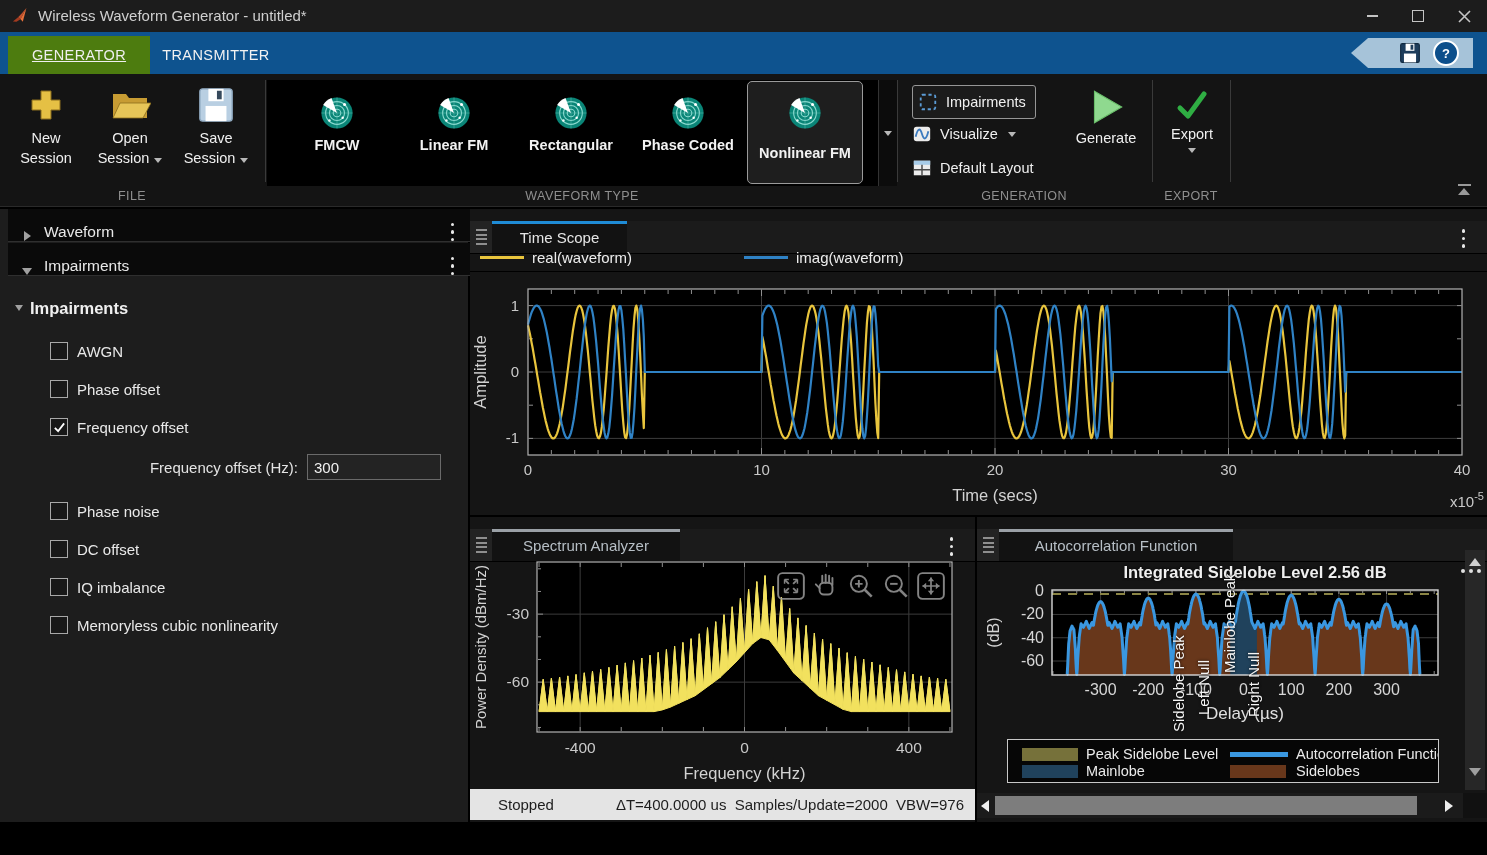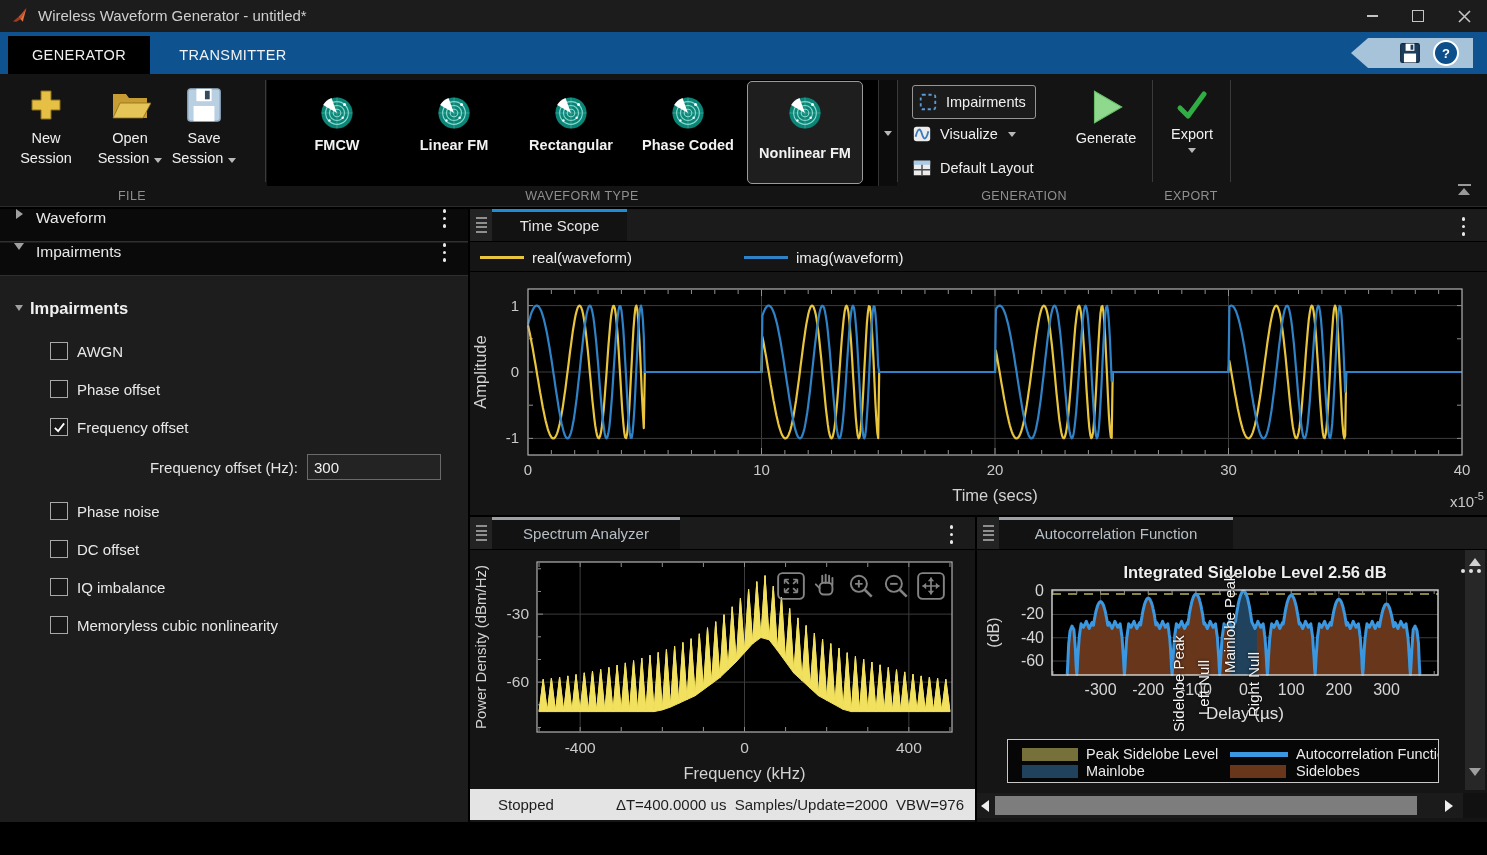--- a/index.html
+++ b/index.html
@@ -11,21 +11,21 @@
   .logo{position:absolute;left:12px;top:7px;width:18px;height:18px;}
   .winctl{position:absolute;top:0;width:46px;height:32px;display:flex;align-items:center;justify-content:center;}
   .wc-min{right:92px;} .wc-max{right:46px;} .wc-close{right:0;}
   .wc-min i{width:11px;height:2px;background:#c4c4c4;display:block;}
   .wc-max i{width:10px;height:10px;border:1.6px solid #c4c4c4;display:block;}
   .wc-close svg{display:block;}
   
   .ribbon{position:absolute;left:0;top:32px;width:1487px;height:42px;background:#0e538f;}
   .rtab{position:absolute;top:4px;height:38px;display:flex;align-items:center;justify-content:center;
         font-size:14.5px;letter-spacing:.4px;color:#f2f2f2;cursor:default;}
-  .rtab.active{background:#000000;color:#efefef;}
+  .rtab.active{background:#4d7c0f;color:#efefef;text-decoration:underline;}
   .quick{position:absolute;right:14px;top:6px;width:122px;height:30px;background:#a6c3d9;
          clip-path:polygon(14% 0,100% 0,100% 100%,14% 100%,0 50%);display:flex;align-items:center;justify-content:flex-end;gap:12px;padding-right:14px;box-sizing:border-box;}
   .helpbtn{width:22px;height:22px;border-radius:50%;background:#0d4f8b;border:2px solid #fff;color:#fff;
            font-size:13px;font-weight:bold;display:flex;align-items:center;justify-content:center;}
   
   .toolstrip{position:absolute;left:0;top:74px;width:1487px;height:133px;background:#141414;border-bottom:1px solid #2a2a2a;box-sizing:border-box;}
   .sep{position:absolute;top:6px;height:102px;width:1px;background:#3a3a3a;}
   .seclabel{position:absolute;top:115px;font-size:12.5px;color:#8f8f8f;letter-spacing:.4px;transform:translateX(-50%);}
   .bigbtn{position:absolute;top:8px;width:80px;height:100px;display:flex;flex-direction:column;align-items:center;}
   .bigbtn .ic{height:46px;display:flex;align-items:center;}
@@ -39,37 +39,37 @@
   .gal-drop{position:absolute;left:878px;top:6px;width:18px;height:106px;border-left:1px solid #333;display:flex;align-items:center;justify-content:center;background:#0c0c0c;}
   .genrow{position:absolute;left:912px;height:28px;display:inline-flex;align-items:center;gap:8px;font-size:14.5px;color:#f0f0f0;}
   .genrow.boxed{border:1px solid #969696;border-radius:3px;background:#1b1b1b;padding:2px 9px 2px 5px;}
   .genbtn{position:absolute;width:84px;display:flex;flex-direction:column;align-items:center;}
   .genbtn .blabel{font-size:14.5px;color:#f0f0f0;margin-top:2px;}
   .collapsebtn{position:absolute;right:14px;top:110px;width:18px;height:14px;}
   .collapsebtn .bar{width:13px;height:2px;background:#9a9a9a;margin:0 auto;}
   .collapsebtn .tri{width:0;height:0;border-left:6px solid transparent;border-right:6px solid transparent;border-bottom:7px solid #9a9a9a;margin:2px auto 0;}
   
   .leftpanel{position:absolute;left:0;top:209px;width:468px;height:613px;background:#1d1d1d;}
-  .lp-header{position:absolute;left:0;width:468px;height:33px;background:#0a0a0a;border-bottom:1px solid #2f2f2f;box-sizing:border-box;display:flex;align-items:flex-start;}
+  .lp-header{position:absolute;left:8px;width:468px;height:33px;background:#0a0a0a;border-bottom:1px solid #2f2f2f;box-sizing:border-box;display:flex;align-items:flex-end;}
   .lp-header .htitle{font-size:15.5px;color:#e8e8e8;margin-left:36px;}
   .tri-right{position:absolute;left:16px;width:0;height:0;border-top:5px solid transparent;border-bottom:5px solid transparent;border-left:7px solid #a0a0a0;}
   .tri-down{position:absolute;left:14px;width:0;height:0;border-left:5px solid transparent;border-right:5px solid transparent;border-top:7px solid #a0a0a0;}
   .kebab{position:absolute;right:22px;display:flex;flex-direction:column;gap:4px;}
   .kebab i{width:3.5px;height:3.5px;background:#e8e8e8;border-radius:50%;}
   .sectitle{position:absolute;left:30px;top:90px;font-size:16.5px;font-weight:bold;color:#f0f0f0;}
   .sectri{position:absolute;left:15px;top:96px;width:0;height:0;border-left:4.5px solid transparent;border-right:4.5px solid transparent;border-top:6px solid #a0a0a0;}
   .chk-row{position:absolute;left:50px;height:18px;display:flex;align-items:center;gap:9px;}
   .chk{width:16px;height:16px;border:1.5px solid #a8a8a8;background:#181818;display:flex;align-items:center;justify-content:center;}
   .chk-label{font-size:15px;color:#e9e9e9;white-space:nowrap;}
   .freq-label{position:absolute;left:60px;top:250px;width:238px;text-align:right;font-size:15px;color:#e4e4e4;}
   .freq-input{position:absolute;left:307px;top:245px;width:120px;height:22px;background:#232323;border:1px solid #6a6a6a;
               color:#f0f0f0;font-size:15px;padding:1px 6px;font-family:inherit;}
   
   .panel{position:absolute;background:#151515;}
-  .ptab-row{position:absolute;left:0;top:0;width:100%;height:33px;background:#1b1b1b;border-bottom:1px solid #000;box-sizing:border-box;}
+  .ptab-row{position:absolute;left:0;top:12px;width:100%;height:33px;background:#1b1b1b;border-bottom:1px solid #000;box-sizing:border-box;}
   .burger{position:absolute;left:0;top:0;width:22px;height:32px;border-right:1px solid #3a3a3a;display:flex;flex-direction:column;gap:2.5px;align-items:center;justify-content:center;background:#232323;}
   .burger i{width:11px;height:2px;background:#8f8f8f;}
   .ptab{position:absolute;left:22px;top:0;height:32px;background:#121212;display:flex;align-items:center;justify-content:center;font-size:15px;}
   .ptab .accent{position:absolute;left:0;top:0;width:100%;height:3px;}
   .legendrow{position:absolute;left:0;top:35px;width:100%;height:28px;display:flex;align-items:center;gap:22px;padding-left:10px;box-sizing:border-box;border-bottom:1px solid #000;}
   .litem{display:flex;align-items:center;gap:8px;font-size:15px;color:#ededed;}
   .lswatch{width:44px;height:3.5px;}
   svg.chart{position:absolute;left:0;}
   
   .sp-tools{position:absolute;left:306px;top:54px;display:flex;gap:5px;z-index:4;opacity:.85;}
@@ -122,21 +122,21 @@
       <svg width="13" height="13" viewBox="0 0 13 13">
           <path d="M1 1 L12 12 M12 1 L1 12" stroke="#c4c4c4" stroke-width="1.6"></path>
         </svg>
     </div>
   </div>
 
   <div class="ribbon">
     <div class="rtab active" style="left:8px;width:142px;">
       <span>GENERATOR</span>
     </div>
-    <div class="rtab" style="left:164px;width:138px;">
+    <div class="rtab" style="left:147px;width:138px;">
       <span>TRANSMITTER</span>
     </div>
     <div class="quick">
       <svg width="22" height="22" viewBox="0 0 40 40">
         <rect x="3" y="3" width="34" height="34" rx="3" fill="#1d3d5c" stroke="#10293f" stroke-width="2"></rect>
         <rect x="12" y="3" width="16" height="13" fill="#fff"></rect>
           <rect x="21" y="5" width="5" height="9" fill="#1d3d5c"></rect>
         <rect x="9" y="21" width="22" height="16" fill="#fff"></rect>
       </svg>
       <div class="helpbtn">
@@ -159,21 +159,21 @@
     <div class="bigbtn" style="left:90px;">
       <div class="ic">
         <svg width="42" height="40" viewBox="0 0 42 40">
             <path d="M4 33 L4 9 L17 9 L20 13 L38 13 L38 33 Z" fill="#c79c33"></path>
             <path d="M4 33 L11 18 L42 18 L34 33 Z" fill="#e6c558" stroke="#8a6d1d" stroke-width="0.8"></path>
           </svg>
       </div>
       <div class="l1">Open</div>
       <div class="l2"><span>Session</span><span class="caret"></span></div>
     </div>
-    <div class="bigbtn" style="left:164px;">
+    <div class="bigbtn" style="left:176px;">
       <div class="ic">
         <svg width="38" height="38" viewBox="0 0 40 40">
             <rect x="3" y="3" width="34" height="34" rx="3" fill="#b9cfe2" stroke="#8fa9c0" stroke-width="1.5"></rect>
             <rect x="12" y="3" width="16" height="13" fill="#fff"></rect>
             <rect x="21" y="5" width="5" height="9" fill="#36495c"></rect>
             <rect x="9" y="21" width="22" height="16" fill="#fff"></rect>
           </svg>
       </div>
       <div class="l1">Save</div>
       <div class="l2"><span>Session</span><span class="caret"></span></div>

